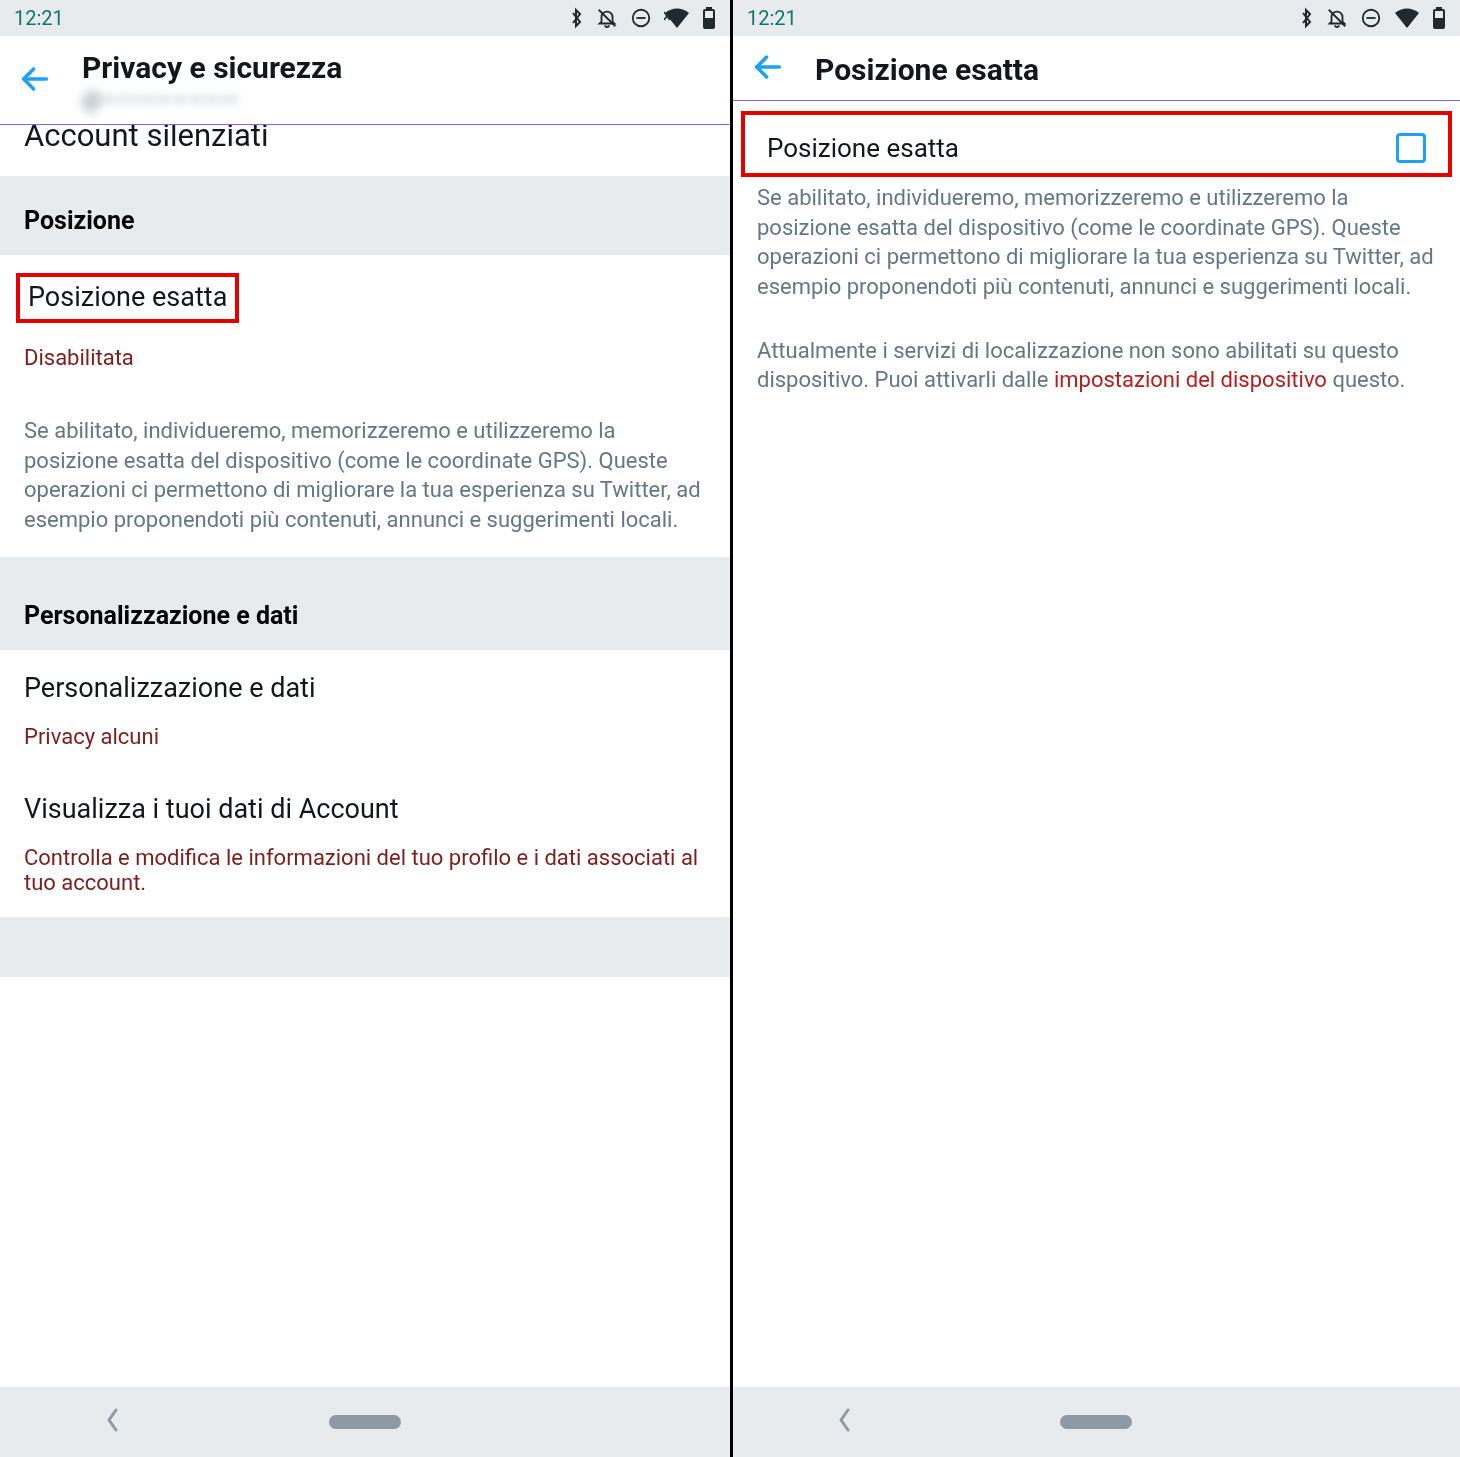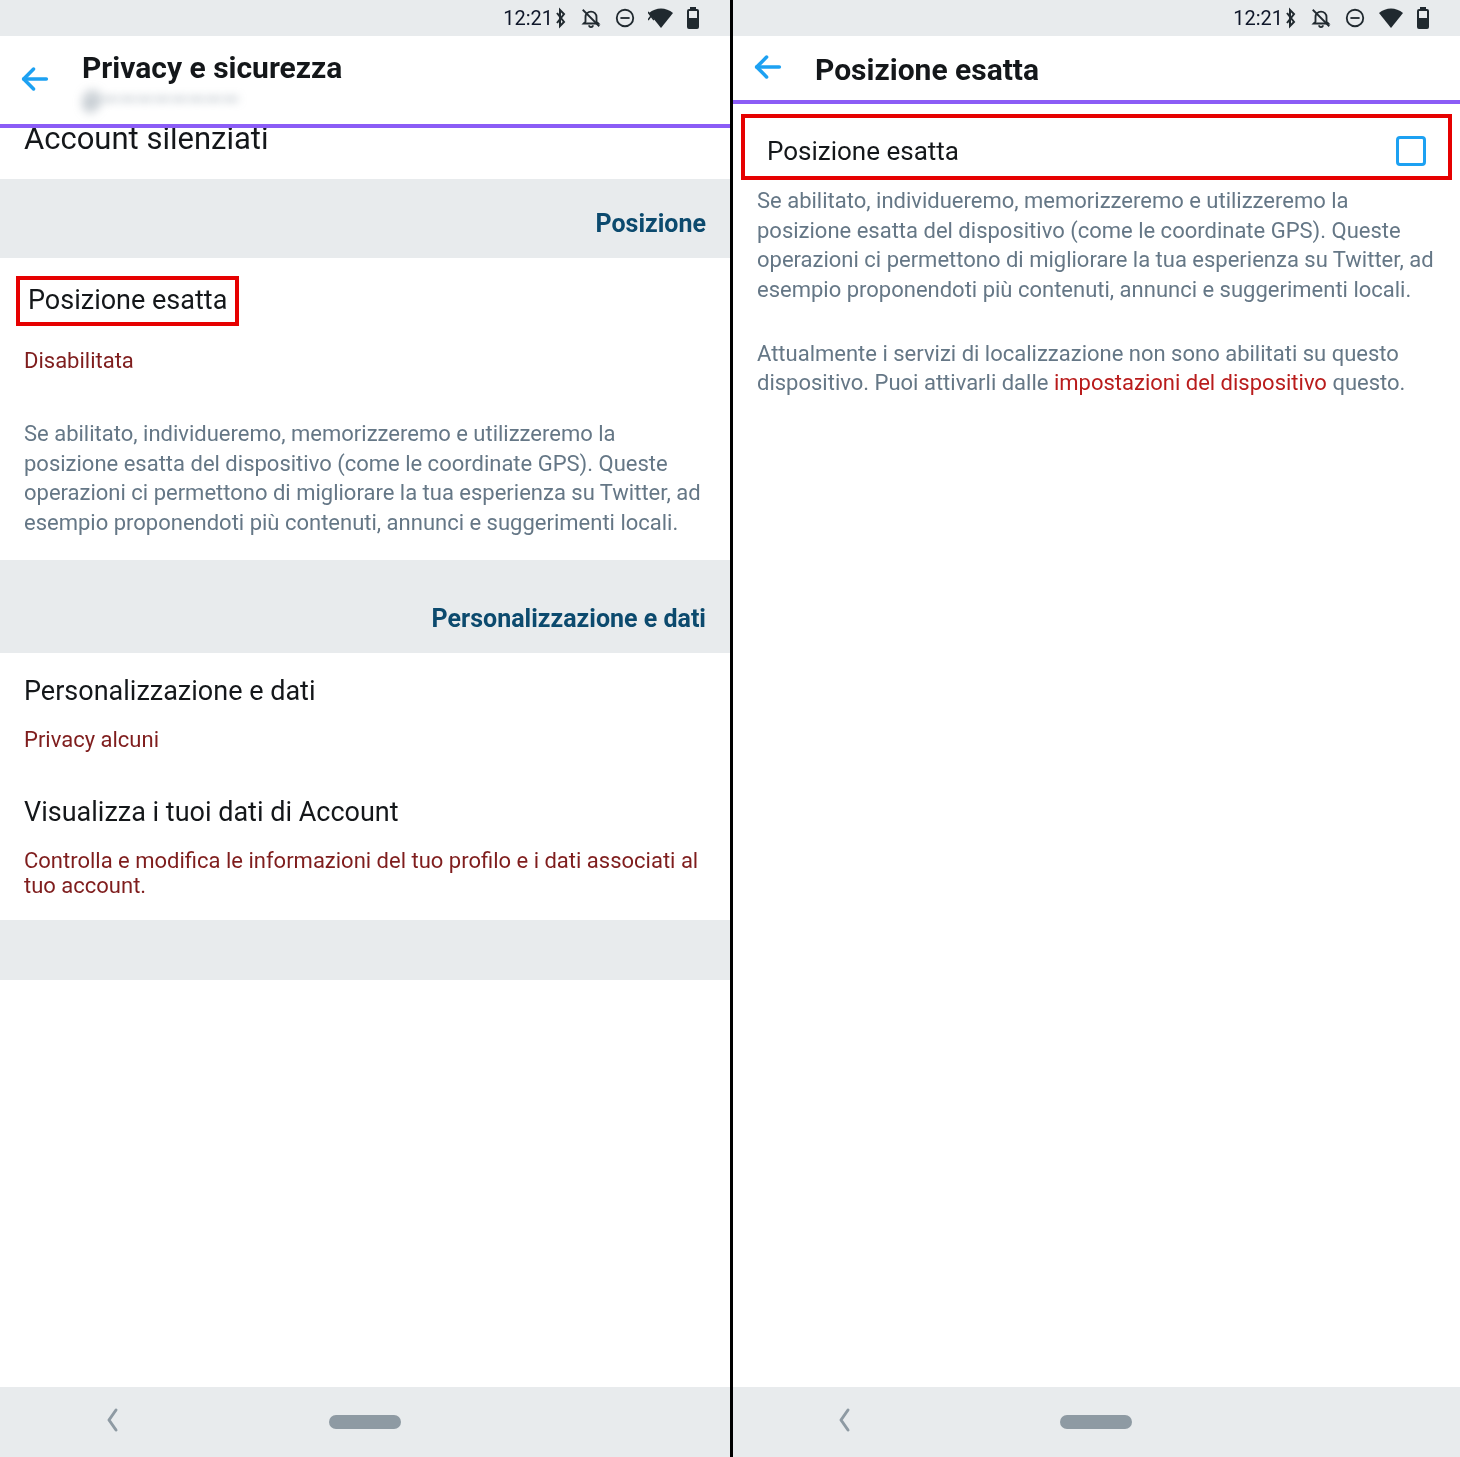--- a/index.html
+++ b/index.html
@@ -19,34 +19,34 @@
     position: relative;
   }
   .screen + .screen { border-left: 3px solid #000; }
 
   
   .statusbar {
     height: 36px;
     background: #e8ebed;
     display: flex;
     align-items: center;
-    justify-content: flex-end;
-    padding: 0 30px;
+    justify-content: space-between;
+    padding: 0 14px;
     font-size: 20px;
-    color: #0f172a;
+    color: #0f766e;
   }
   .status-icons { display: flex; align-items: center; gap: 12px; }
   .status-icons svg { display: block; }
 
   
   .appbar {
     display: flex;
     align-items: center;
     padding: 14px 18px 12px 18px;
-    border-bottom: 4px solid #8b5cf6;
+    border-bottom: 1px solid #8b5cf6;
     gap: 30px;
     background: #fff;
   }
   .back-arrow { color: #1da1f2; flex-shrink: 0; }
   .appbar-titles { display: flex; flex-direction: column; }
   .appbar-title { font-size: 30px; font-weight: 700; color: #14171a; }
   .appbar-sub { font-size: 22px; color: #657786; margin-top: 2px; filter: blur(5px); }
 
   
   .content { flex: 1; overflow: hidden; background: #fff; }
@@ -55,22 +55,21 @@
     background: #fff;
   }
   .row-title { font-size: 25px; color: #14171a; }
   .row-sub { font-size: 22px; color: #7f1d1d; margin-top: 20px; }
   .row-desc { font-size: 22px; color: #657786; line-height: 1.35; }
   .section-header {
     background: #e8ebed;
     padding: 44px 24px 20px 24px;
     font-size: 25px;
     font-weight: 700;
-    color: #0c4a6e;
-    text-align: right;
+    color: #000000;
   }
   .cut-top {
     padding-top: 0;
     margin-top: -8px;
   }
 
   
   .highlight-red {
     border: 4px solid #e60000;
     padding: 4px 8px 6px 8px;

